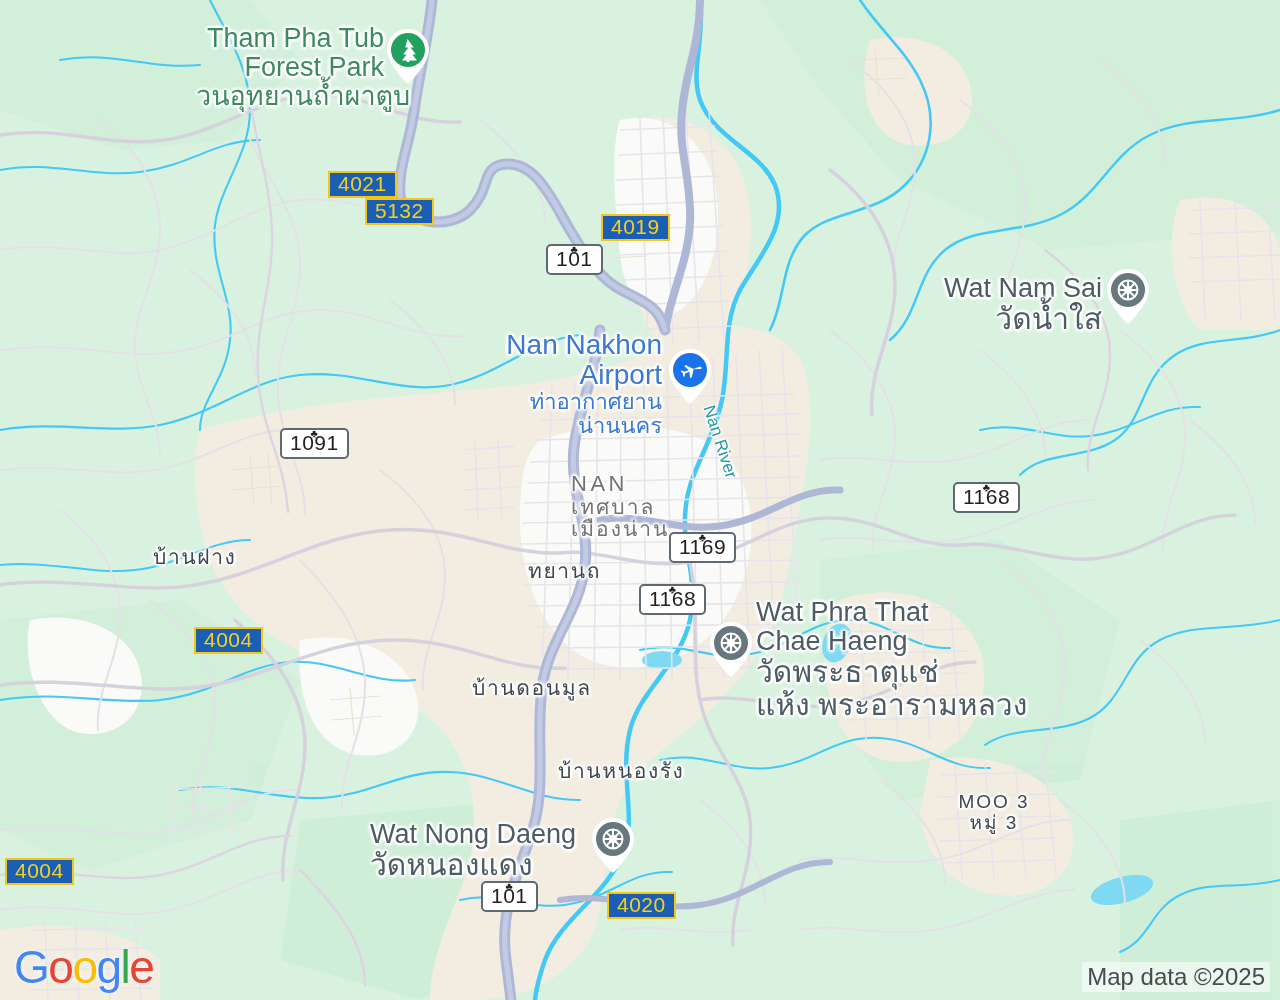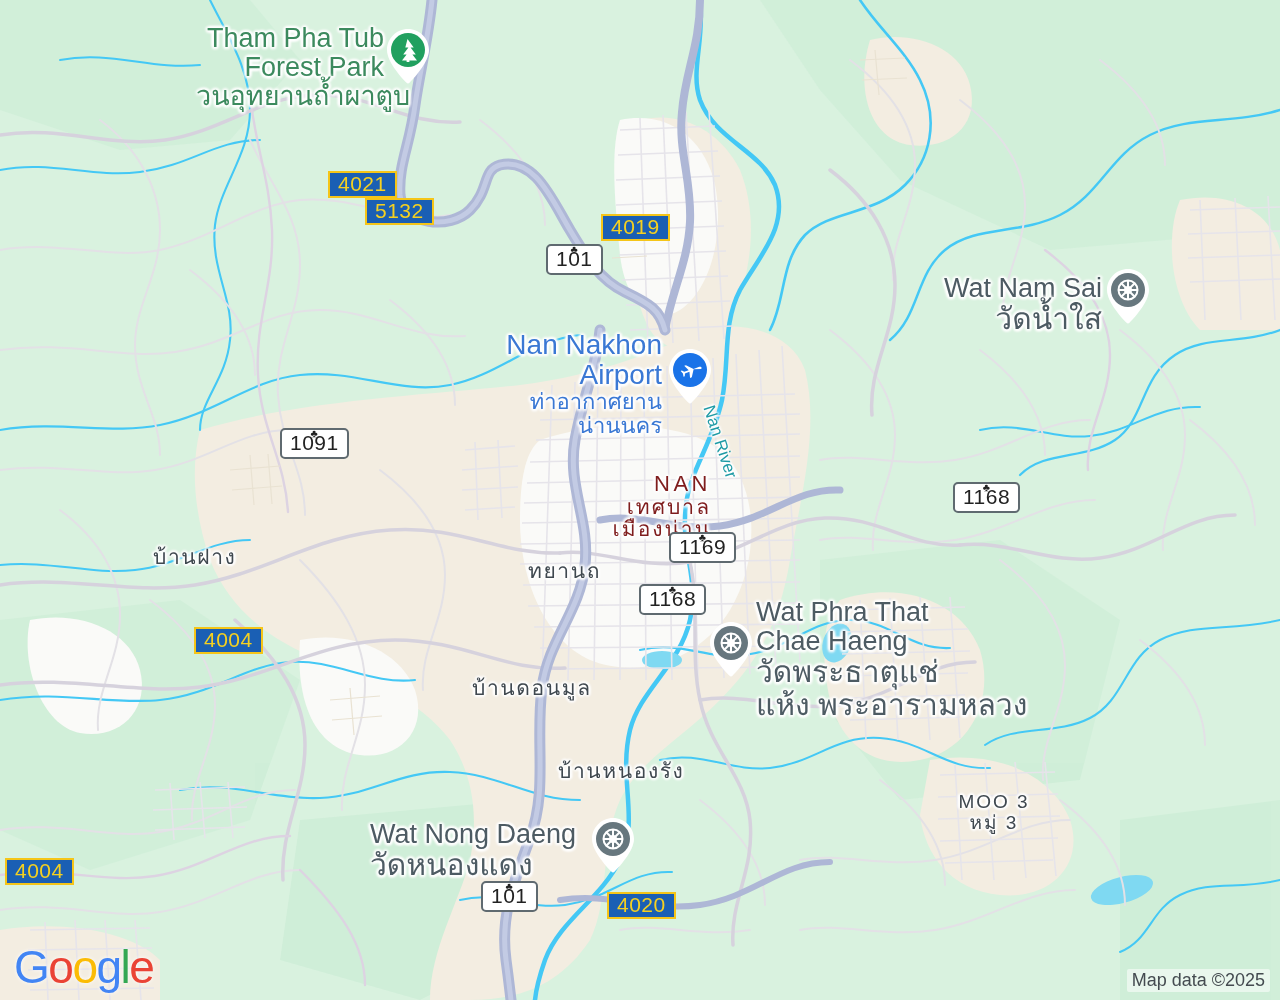--- a/index.html
+++ b/index.html
@@ -58,25 +58,25 @@
     color: #3a78d4;
     text-shadow:
       2px 0 2.6px #fff, -2px 0 2.6px #fff, 0 2px 2.6px #fff, 0 -2px 2.6px #fff,
       1.5px 1.5px 2.6px #fff, -1.5px 1.5px 2.6px #fff, 1.5px -1.5px 2.6px #fff, -1.5px -1.5px 2.6px #fff;
   }
   .airport-label .th { font-size: 22px; display: block; }
 
   .city-label {
     font-size: 22px;
     letter-spacing: 3.5px;
-    color: #7f1d1d;
+    color: #737373;
     text-shadow:
       2px 0 2.6px #fff, -2px 0 2.6px #fff, 0 2px 2.6px #fff, 0 -2px 2.6px #fff,
       1.5px 1.5px 2.6px #fff, -1.5px 1.5px 2.6px #fff, 1.5px -1.5px 2.6px #fff, -1.5px -1.5px 2.6px #fff;
-    text-align: right;
+    text-align: left;
   }
   .city-label .th {
     display: block;
     font-size: 21px;
     letter-spacing: 2px;
   }
 
   .village-label {
     font-size: 21px;
     letter-spacing: 1.6px;
@@ -167,21 +167,21 @@
   #google-logo span { font-weight: 400; }
   .g-b { color: #4285F4; }
   .g-r { color: #EA4335; }
   .g-y { color: #FBBC05; }
   .g-g { color: #34A853; }
 
   #attribution {
     position: absolute;
     right: 10px;
     bottom: 8px;
-    font-size: 18px;
+    font-size: 24px;
     color: #444b50;
     background: rgba(255,255,255,0.55);
     padding: 1px 5px;
     border-radius: 2px;
   }
 </style>
 </head>
 <body>
 
 <div id="map-root">

